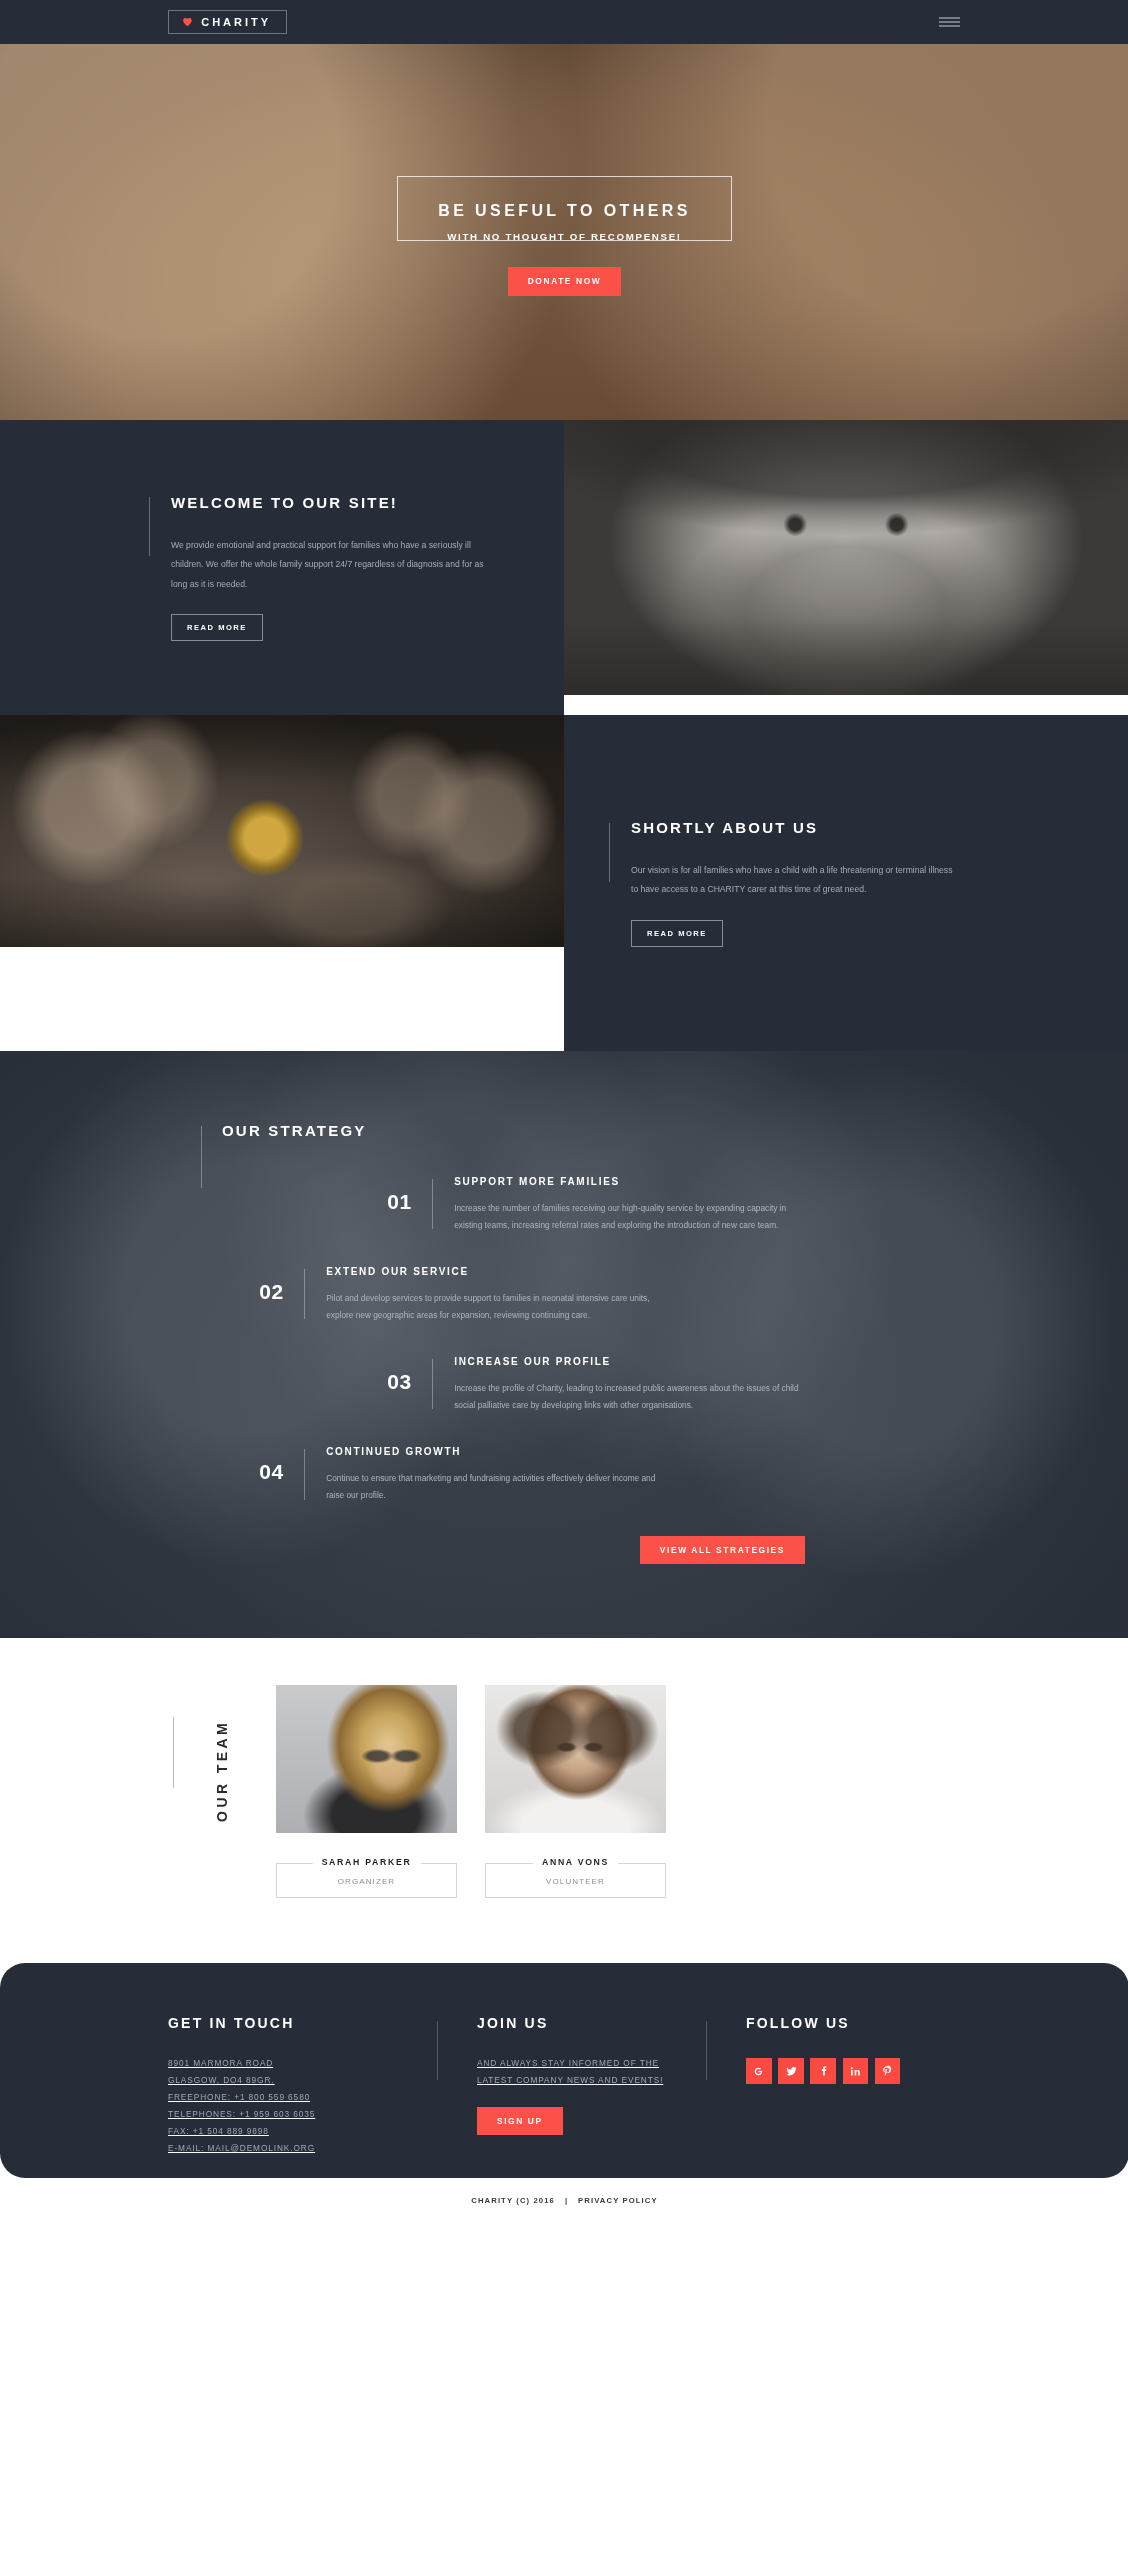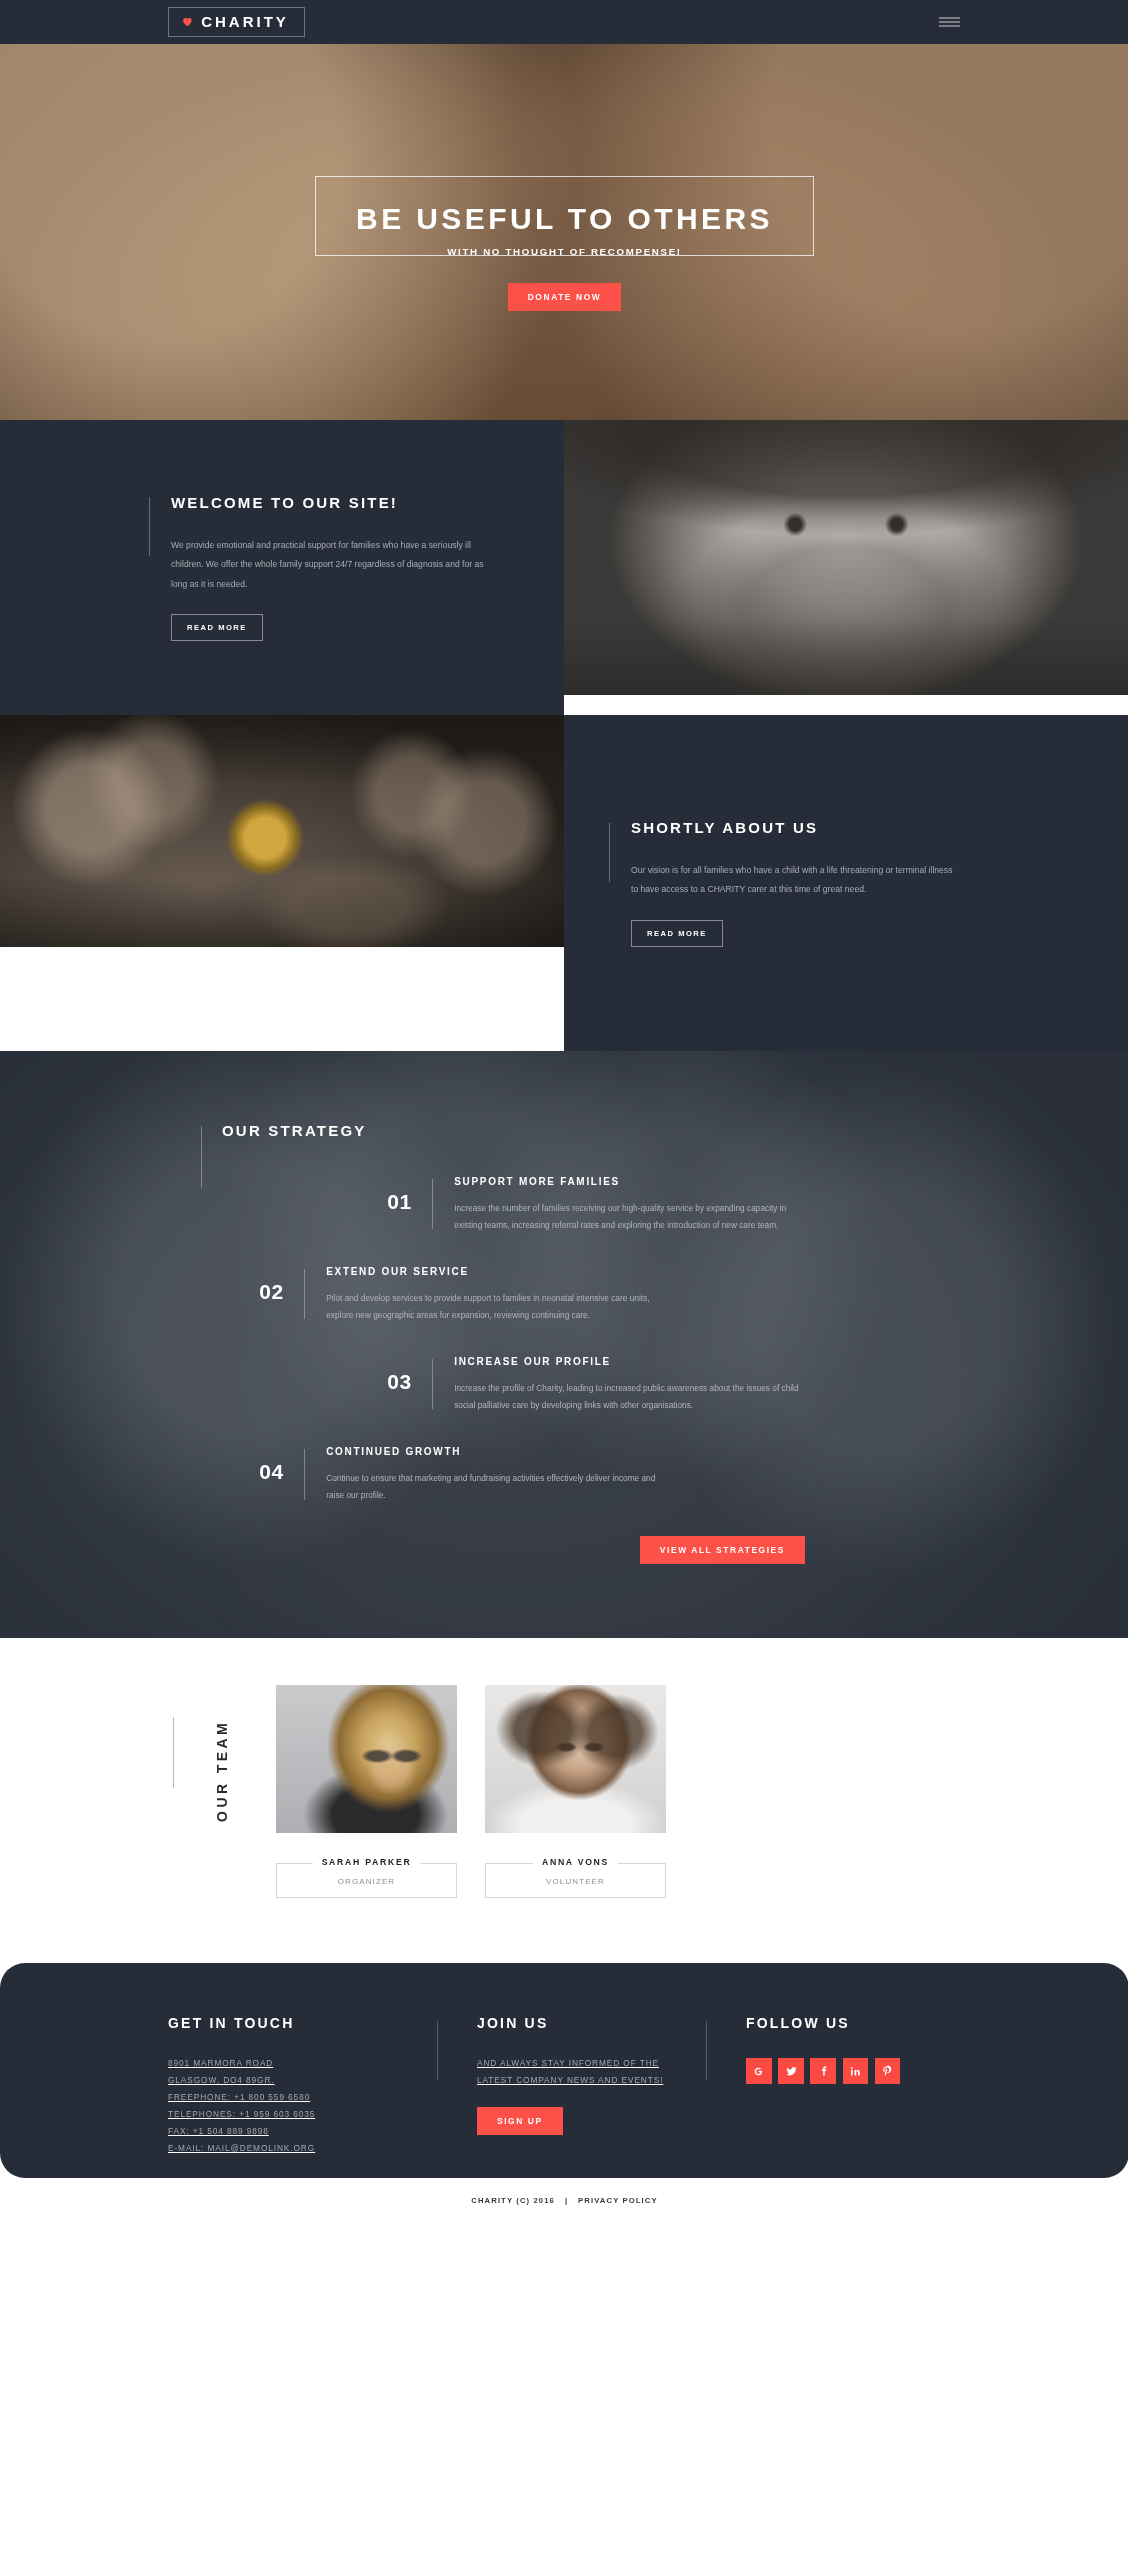--- a/index.html
+++ b/index.html
@@ -20,21 +20,21 @@
   }
   .logo-box {
     margin-left:168px;
     border:1.3px solid #6d7580;
     padding:4.7px 15px 5.4px 12px;
     display:flex; align-items:center; gap:7.4px;
   }
   .heart-icon { width:12.8px; height:12.8px; position:relative; display:block; }
   .heart-icon svg { display:block; }
   .logo-text {
-    font-size:15px; font-weight:bold; letter-spacing:3px; color:#fff;
+    font-size:11px; font-weight:bold; letter-spacing:3px; color:#fff;
   }
   .menu-toggle {
     position:absolute; right:169px; top:50%; transform:translateY(-50%);
     width:21.5px; height:15px; display:flex; flex-direction:column;
     justify-content:space-between; cursor:pointer; padding:2.7px 0;
   }
   .menu-toggle span { display:block; height:1.3px; background:#c9ced6; width:100%; }
 
   
   .hero {
@@ -55,21 +55,21 @@
       radial-gradient(circle at 62% 80%, rgba(92,64,44,0.55) 0 25%, transparent 55%),
       radial-gradient(circle at 28% 88%, rgba(120,90,62,0.45) 0 22%, transparent 52%);
   }
   .hero-inner { position:relative; z-index:3; margin-top:132px; text-align:center; }
   .hero-frame {
     border:1.3px solid rgba(255,255,255,0.75);
     padding:25px 40px 20px;
     display:inline-block;
   }
   .hero-title {
-    font-size:30px; font-weight:bold; letter-spacing:3.4px; color:#fff;
+    font-size:16px; font-weight:bold; letter-spacing:3.4px; color:#fff;
     line-height:1.1; white-space:nowrap;
   }
   .hero-sub-wrap { margin-top:-10.8px; position:relative; z-index:4; }
   .hero-sub {
     display:inline-block; font-size:9.7px; font-weight:bold; letter-spacing:1.7px;
     color:#fff; background:transparent; padding:0 9.4px;
   }
   .btn-red {
     display:inline-block; background:#fc5149; color:#fff;
     font-size:8.4px; font-weight:bold; letter-spacing:1.6px;

